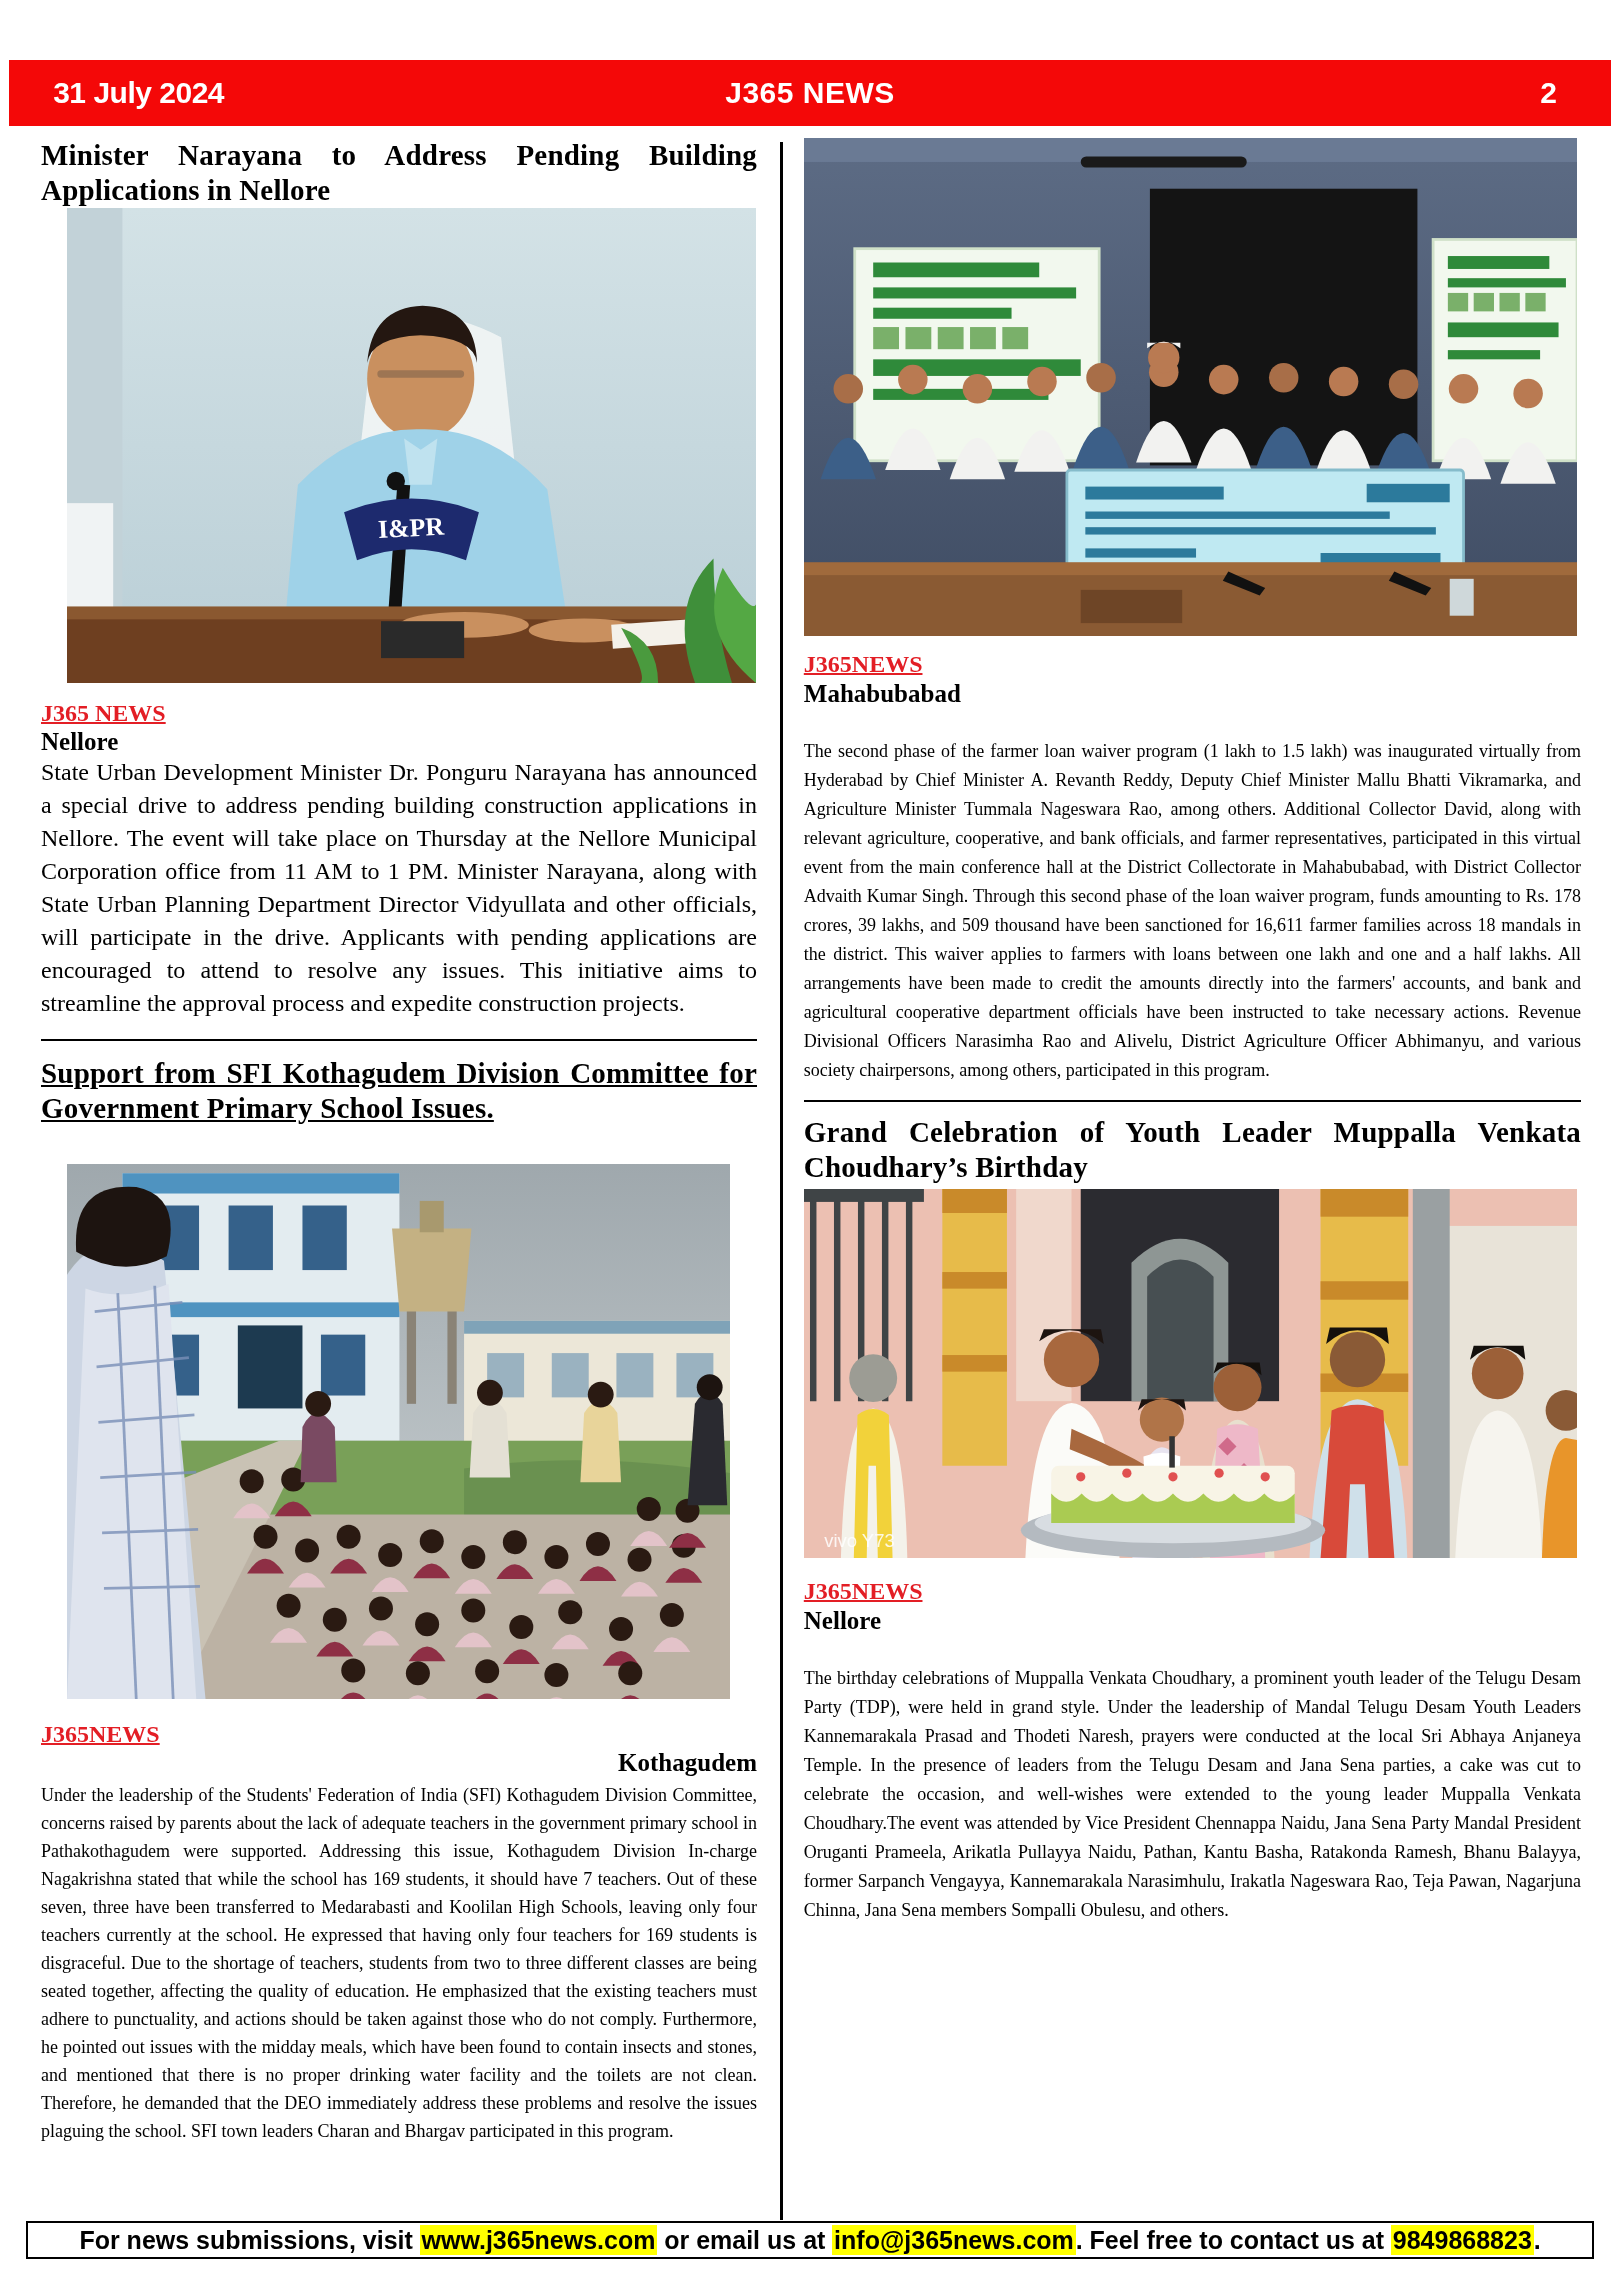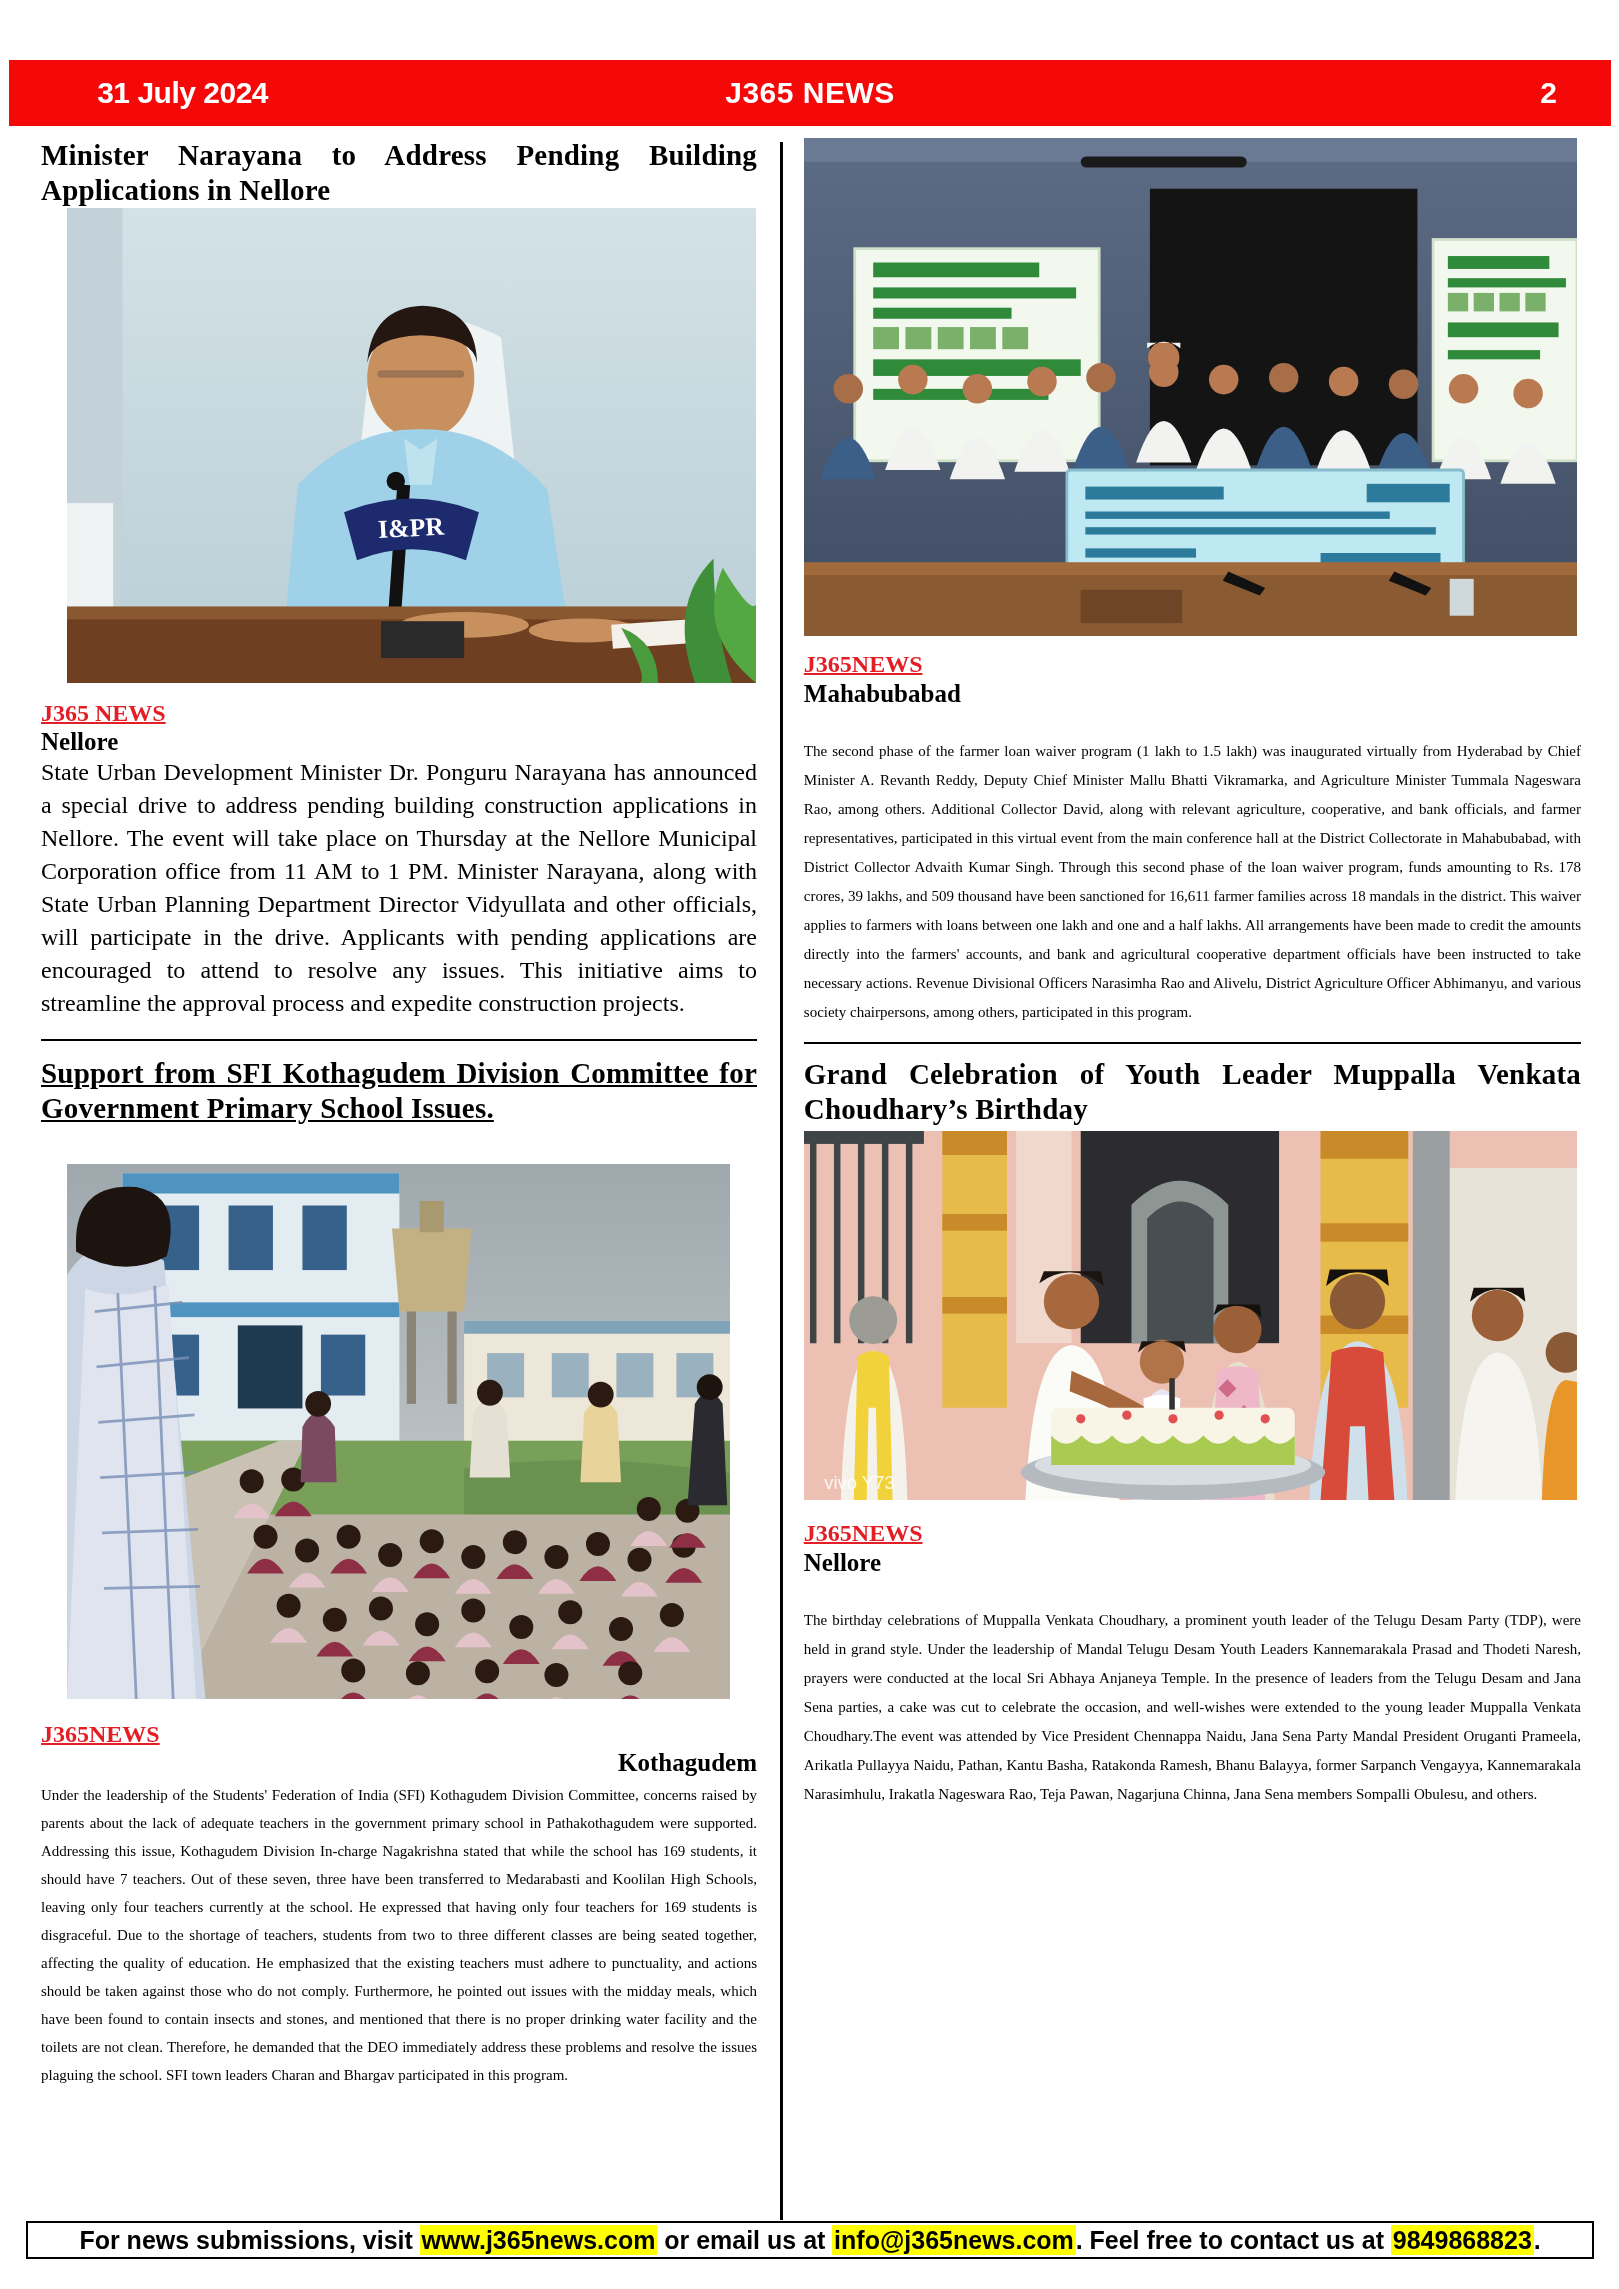--- a/index.html
+++ b/index.html
@@ -9,21 +9,21 @@
     background:#ffffff; overflow:hidden;
     font-family:"Liberation Serif","DejaVu Serif",serif; color:#000;
   }
   
   .topbar {
     position:absolute; top:60px; left:9.2px; right:9.2px; height:66px;
     background:#f40808; display:flex; align-items:center;
     font-family:"Liberation Sans","DejaVu Sans",sans-serif;
     font-weight:bold; color:#fff; font-size:30px;
   }
-  .topbar .date { margin-left:88px; letter-spacing:-0.5px; }
+  .topbar .date { margin-left:44px; letter-spacing:-0.5px; }
   .topbar .mast-title { position:absolute; left:50%; transform:translateX(-50%); letter-spacing:0.5px; }
   .topbar .pageno { margin-left:auto; margin-right:54px; }
   
   .content { position:absolute; top:138px; left:41px; right:39px; display:flex; }
   .col-left  { width:716px; flex:0 0 716px; }
   .col-divider { width:2.8px; flex:0 0 2.8px; background:#000; height:2078px; margin:3.7px 21px 0 23px; }
   .col-right { flex:1; min-width:0; }
   h2.headline {
     font-size:29px; line-height:35px; font-weight:bold;
     text-align:justify; letter-spacing:0.2px;
@@ -31,21 +31,21 @@
   .photo { display:block; border:0; }
   .photo svg { display:block; }
   .ph-left { margin-left:26px; }
   .src-link {
     display:inline-block; color:#e31e25; font-weight:bold; font-size:24px;
     text-decoration:underline; text-decoration-thickness:1.8px; cursor:pointer;
   }
   .location { font-weight:bold; font-size:25px; margin-top:1.8px; }
   .gap-after { margin-bottom:29.5px; }
   p.body {
-    font-size:15px; line-height:28px; text-align:justify; hyphens:none;
+    font-size:18px; line-height:28px; text-align:justify; hyphens:none;
   }
   p.body.loose { font-size:24px; line-height:33px; }
   p.body.r1 { line-height:29px; }
   hr.rule { border:none; border-top:2.8px solid #000; }
   
   .m-title-after { }
   .cap-block { margin-top:16.6px; }
   
   .footer-box {
     position:absolute; left:26px; right:26px; top:2221px; height:38px;

